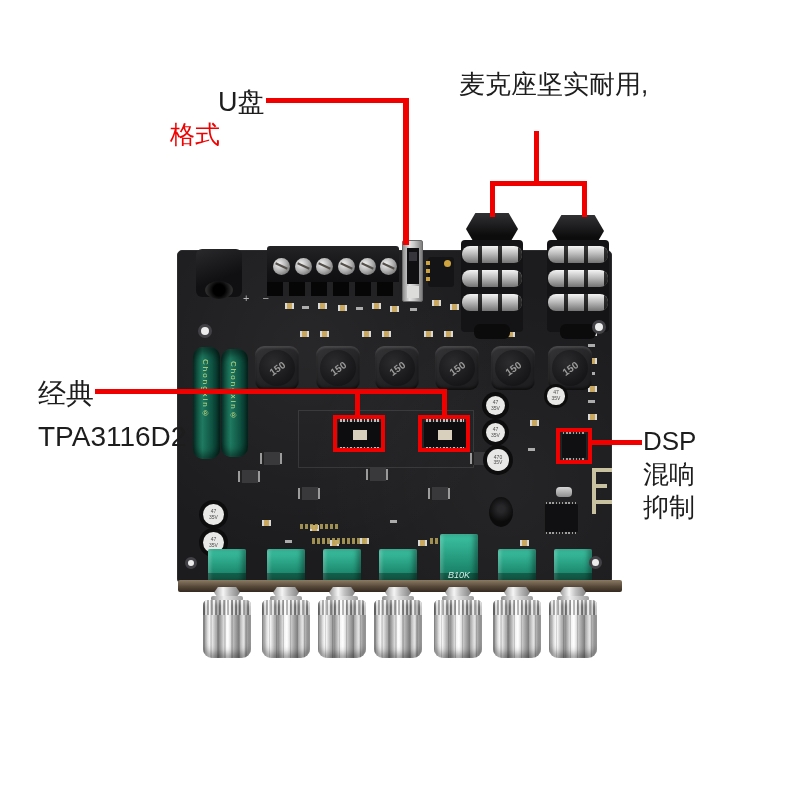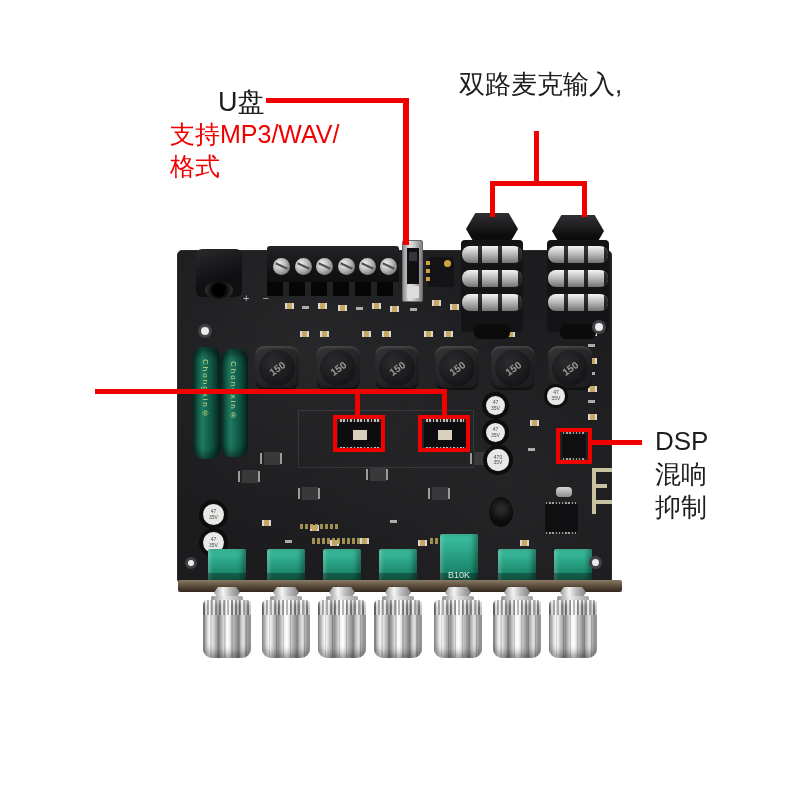--- a/index.html
+++ b/index.html
@@ -152,30 +152,33 @@
     background:repeating-linear-gradient(90deg,#b7a45a 0 3px, transparent 3px 5px); }
 </style>
 </head>
 <body>
 
 <div class="canvas">
 
   <div class="ann black-label" style="left:218px; top:84px; font-size:27px;">U盘</div>
 
   <div class="ann red-text" style="left:170px; top:119px; font-size:25px; line-height:31.5px;">
-    <div>支持MP3/WAV/</div>
     <div>格式</div>
   </div>
 
   <div class="ann black-label" style="left:459px; top:68px; font-size:26px; line-height:33px;">
-    <div>双路麦克输入,</div>
-  </div>
-
-
-  <div class="ann black-label" style="left:643px; top:425px; font-size:26px; line-height:33px;margin-left:12px;">
+    <div>麦克座坚实耐用,</div>
+  </div>
+
+  <div class="ann black-label" style="left:38px; top:372px; font-size:28px; line-height:43px;">
+    <div>经典</div>
+    <div>TPA3116D2</div>
+  </div>
+
+  <div class="ann black-label" style="left:643px; top:425px; font-size:26px; line-height:33px;">
     <div>DSP混响</div>
     <div>抑制</div>
   </div>
 
   <div class="redline" style="left:266px; top:98px; width:143px; height:5px;"></div>
   <div class="redline" style="left:403px; top:98px; width:6px; height:147px;"></div>
 
   <div class="redline" style="left:534px; top:131px; width:5px; height:55px;"></div>
   <div class="redline" style="left:490px; top:181px; width:97px; height:5px;"></div>
   <div class="redline" style="left:490px; top:181px; width:5px; height:36px;"></div>
@@ -368,21 +371,21 @@
     <div class="smd-w" style="left:528px; top:448px;"></div>
 
   <div class="silk" style="left:312px; top:538px; width:54px;"></div>
   <div class="silk" style="left:430px; top:538px; width:40px;"></div>
   <div class="silk" style="left:300px; top:524px; width:40px; height:5px;"></div>
 
   <div class="pot" style="left:208px;"></div>
   <div class="pot" style="left:267px;"></div>
   <div class="pot" style="left:323px;"></div>
   <div class="pot" style="left:379px;"></div>
-  <div class="pot pot-tall" style="left:440px;">
+  <div class="pot pot-tall" style="left:440px;font-style:italic;">
     <div class="pot-label">B10K</div>
   </div>
   <div class="pot" style="left:498px;"></div>
   <div class="pot" style="left:554px;"></div>
 
   <div class="bar"></div>
 
   <div class="knob-group" style="left:203px;">
     <div class="knob-nut"></div>
       <div class="knob-washer"></div>

